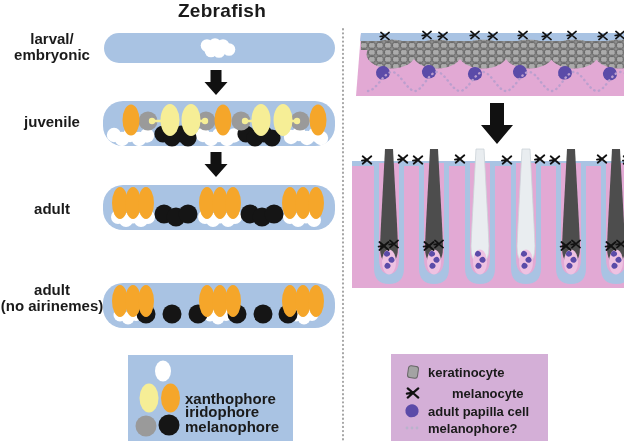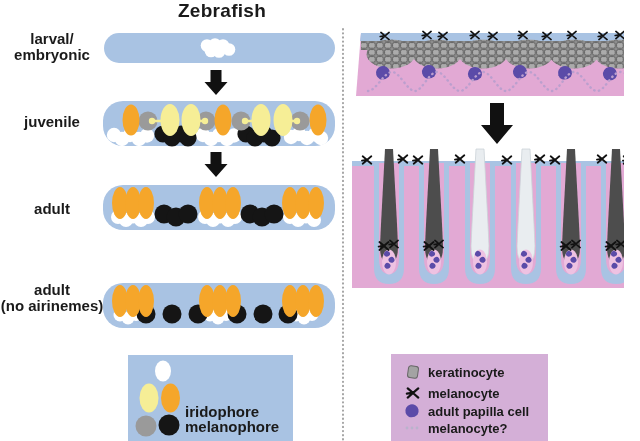--- a/index.html
+++ b/index.html
@@ -388,19 +388,20 @@
   </div>
   <div class="stage-label" style="top:201px;">
     <span>adult</span>
   </div>
   <div class="stage-label" style="top:282px;">
     <span>adult</span>
     <span>(no airinemes)</span>
   </div>
 
   <div class="leg-label leg-blue" style="left:185px;top:371px;margin-top:40px;">iridophore</div>
+  <div class="leg-label leg-blue" style="left:185px;top:398px;">xanthophore</div>
   <div class="leg-label leg-pink" style="left:428px;top:372px;">keratinocyte</div>
 
   <div class="leg-label leg-blue" style="left:185px;top:426px;">melanophore</div>
-  <div class="leg-label leg-pink" style="left:428px;top:393px;">melanocyte</div>
+  <div class="leg-label leg-pink" style="left:452px;top:393px;">melanocyte</div>
   <div class="leg-label leg-pink" style="left:428px;top:411px;">adult papilla cell</div>
-  <div class="leg-label leg-pink" style="left:428px;top:428px;">melanocyte?</div>
+  <div class="leg-label leg-pink" style="left:428px;top:428px;">melanophore?</div>
 </div>
 
 </body></html>

